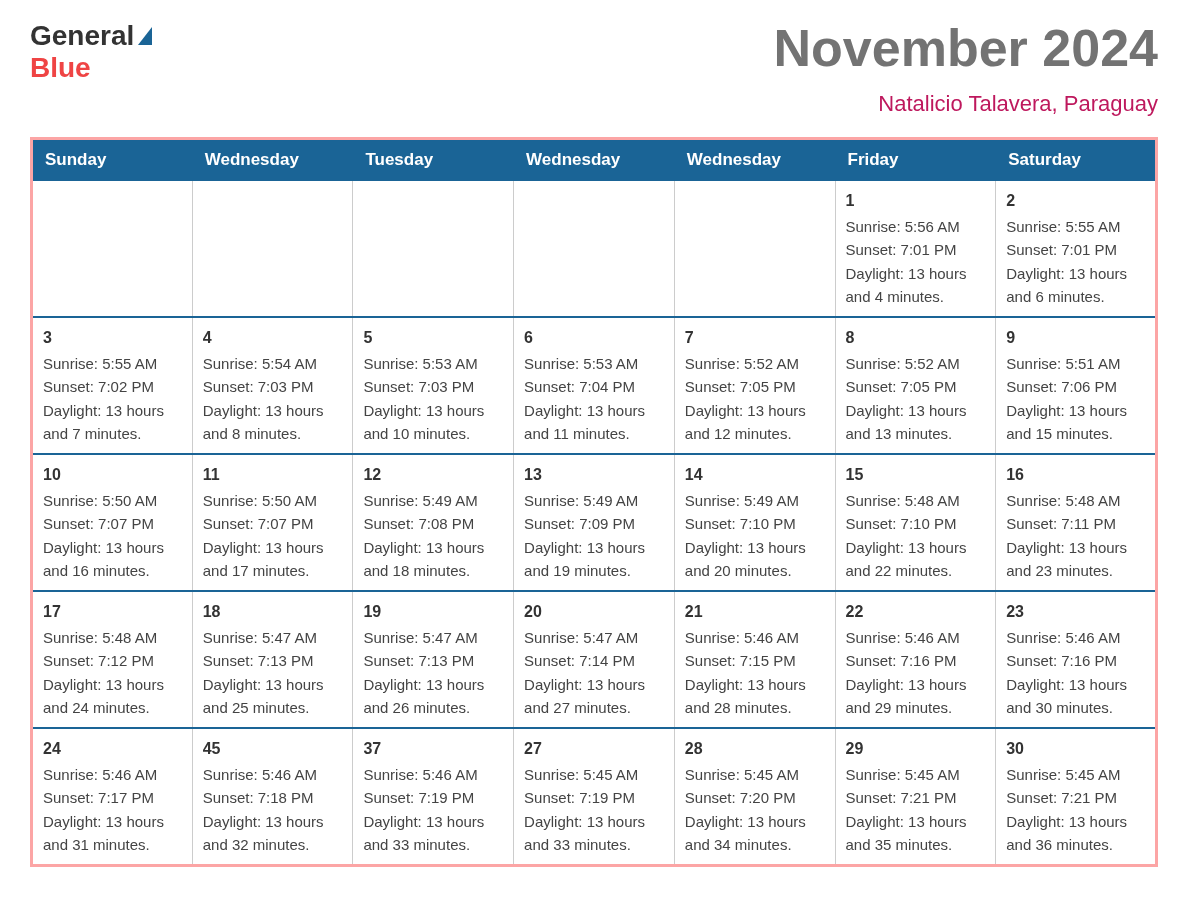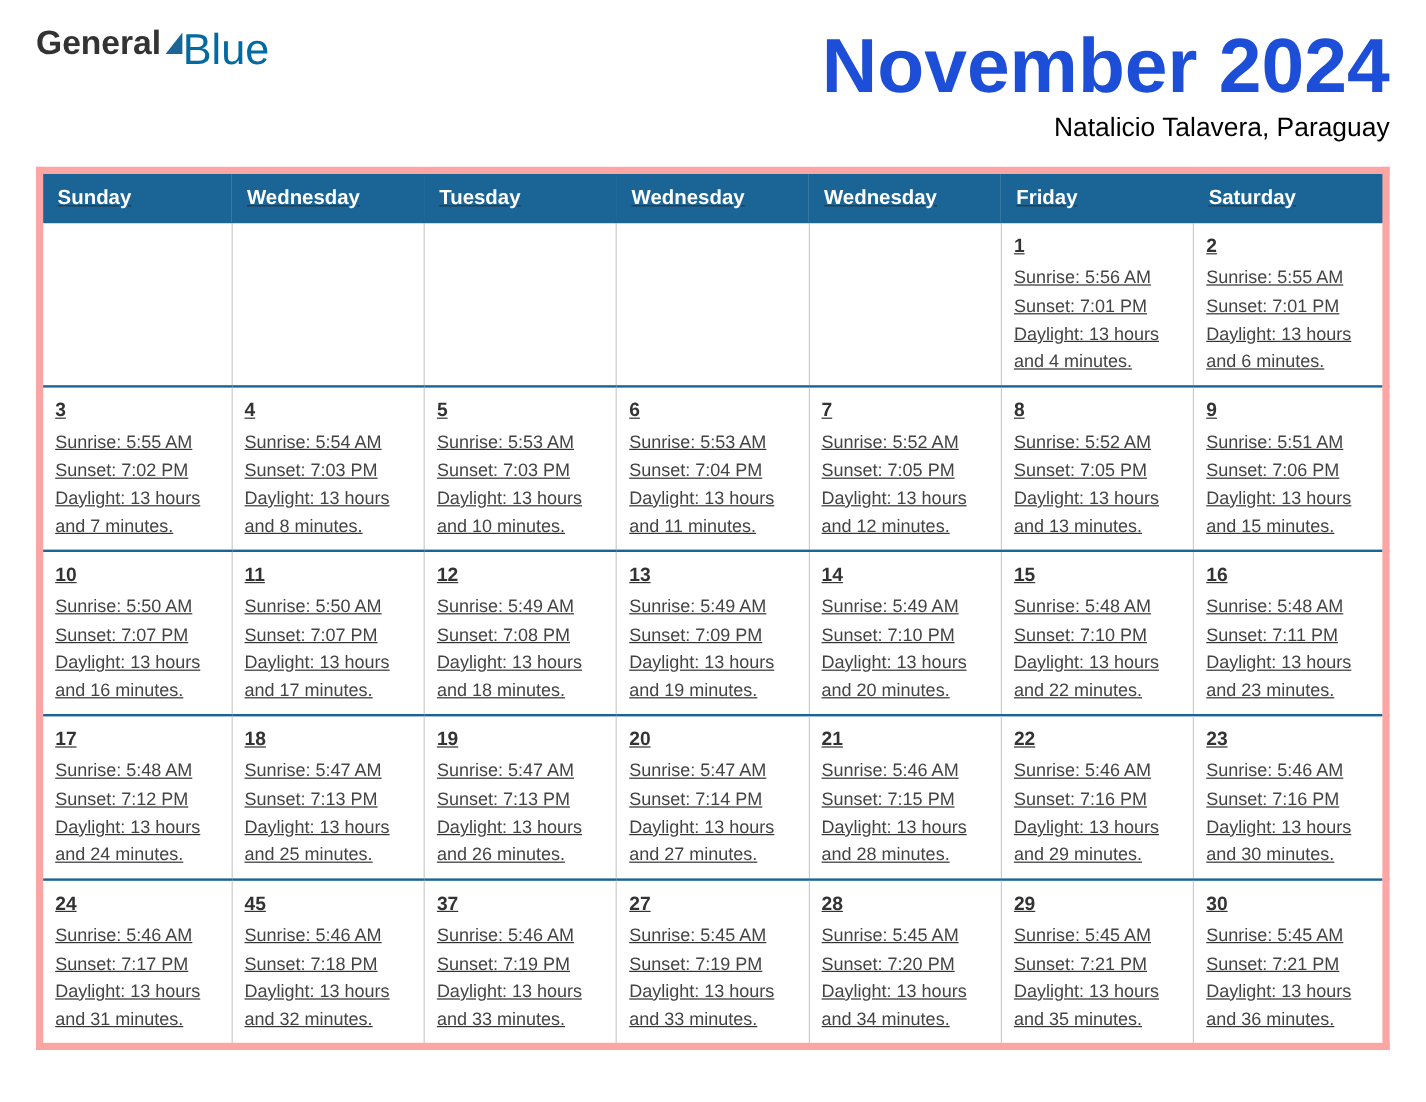--- a/index.html
+++ b/index.html
@@ -12,62 +12,61 @@
       padding: 20px 30px;
     }
     .header {
       display: flex;
       justify-content: space-between;
       align-items: flex-start;
       margin-bottom: 20px;
     }
     .logo {
       display: flex;
-      flex-direction: row;
+      flex-direction: column;
       align-items: flex-start;
     }
     .logo-text {
       font-size: 28px;
       font-weight: bold;
       color: #333;
       display: flex;
       align-items: center;
       gap: 2px;
     }
     .logo-general { color: #333; }
     .logo-triangle {
       width: 0;
       height: 0;
       border-left: 14px solid transparent;
       border-right: 0px solid transparent;
       border-bottom: 18px solid #1a6496;
       display: inline-block;
       margin-left: 2px;
     }
-    .logo-blue { color: #0369a1; font-size: 36px; font-weight: normal; }
+    .logo-blue { color: #ef4444; font-size: 28px; font-weight: bold; }
     .title-block {
       text-align: right;
     }
     .month-title {
-      font-size: 64px;
-      font-weight: bold;
-      color: #1d4ed8;
+      font-size: 52px;
+      font-weight: bold;
+      color: #737373;
       line-height: 1.1;
     }
     .location-title {
       font-size: 22px;
-      color: #000000;
-      margin-top: 3px;
+      color: #be185d;
+      margin-top: 14px;
     }
     
     .calendar-table {
       width: 100%;
       border-collapse: collapse;
-      border: 6px solid #fca5a5;
-      text-decoration: underline;
+      border: 3px solid #fca5a5;
     }
     .calendar-table th {
       background-color: #1a6496;
       color: #fff;
       font-size: 17px;
       font-weight: bold;
       padding: 10px 12px;
       text-align: left;
       border: 1px solid #1a6496;
     }

